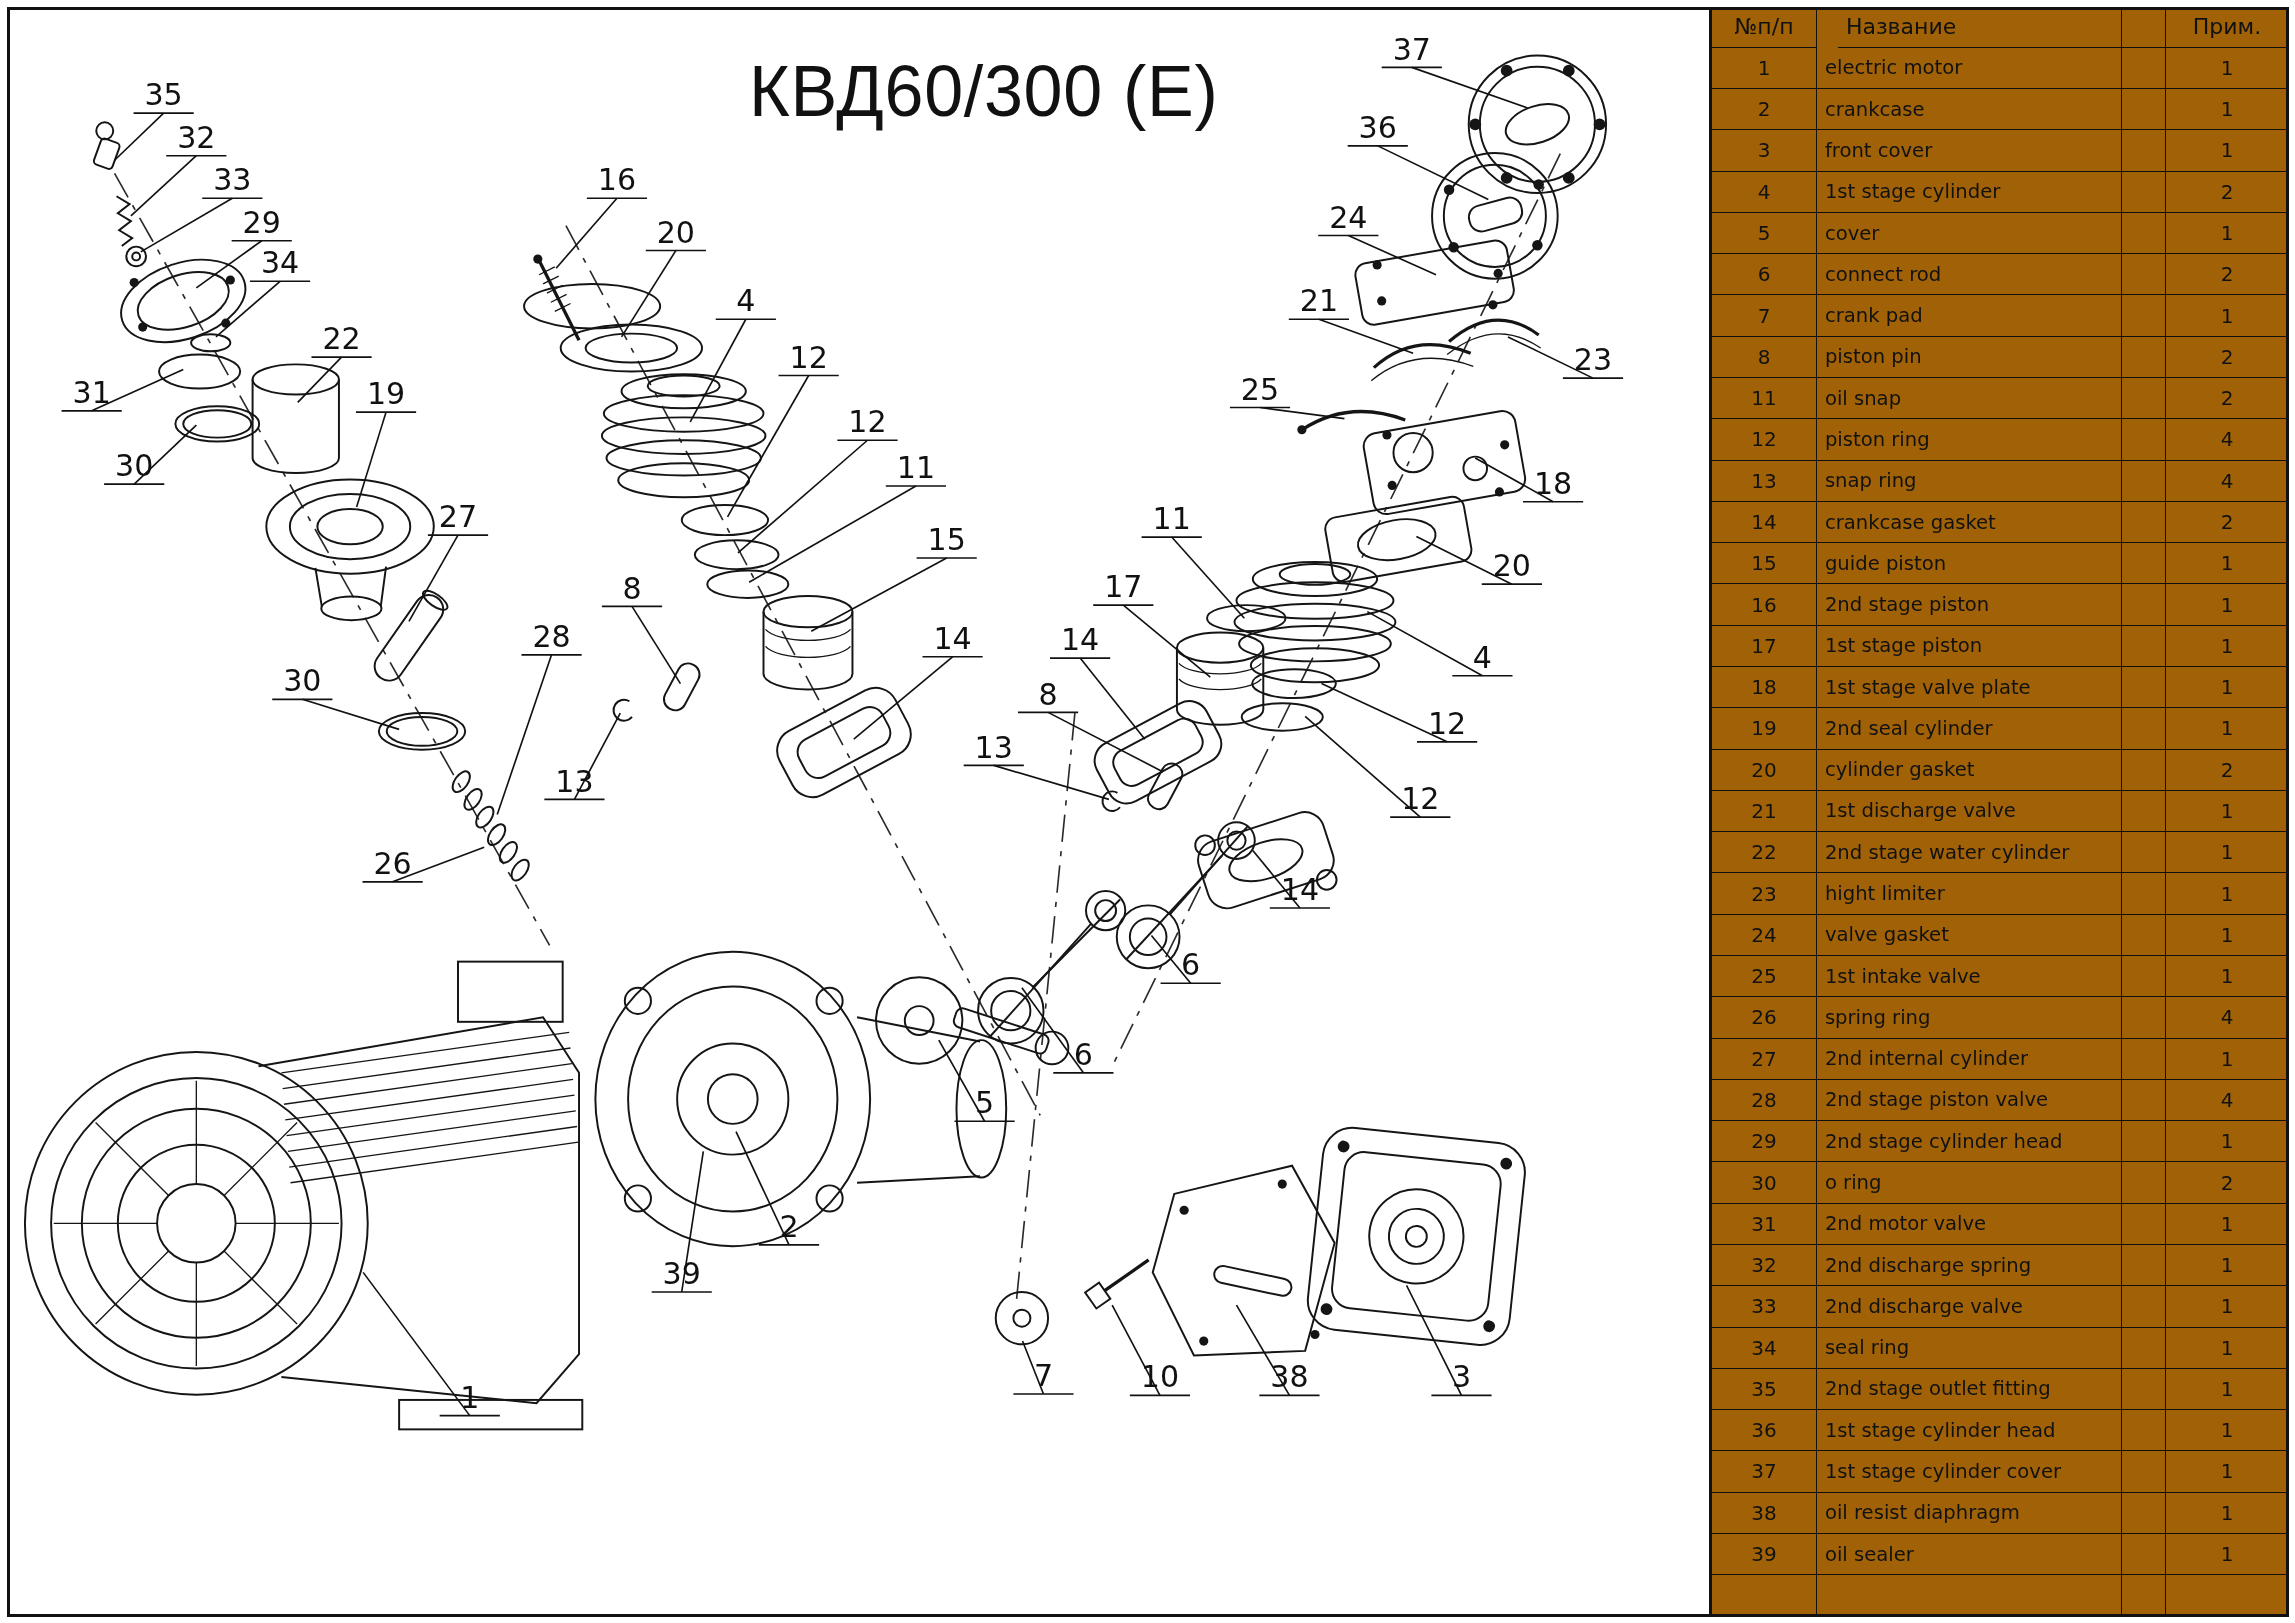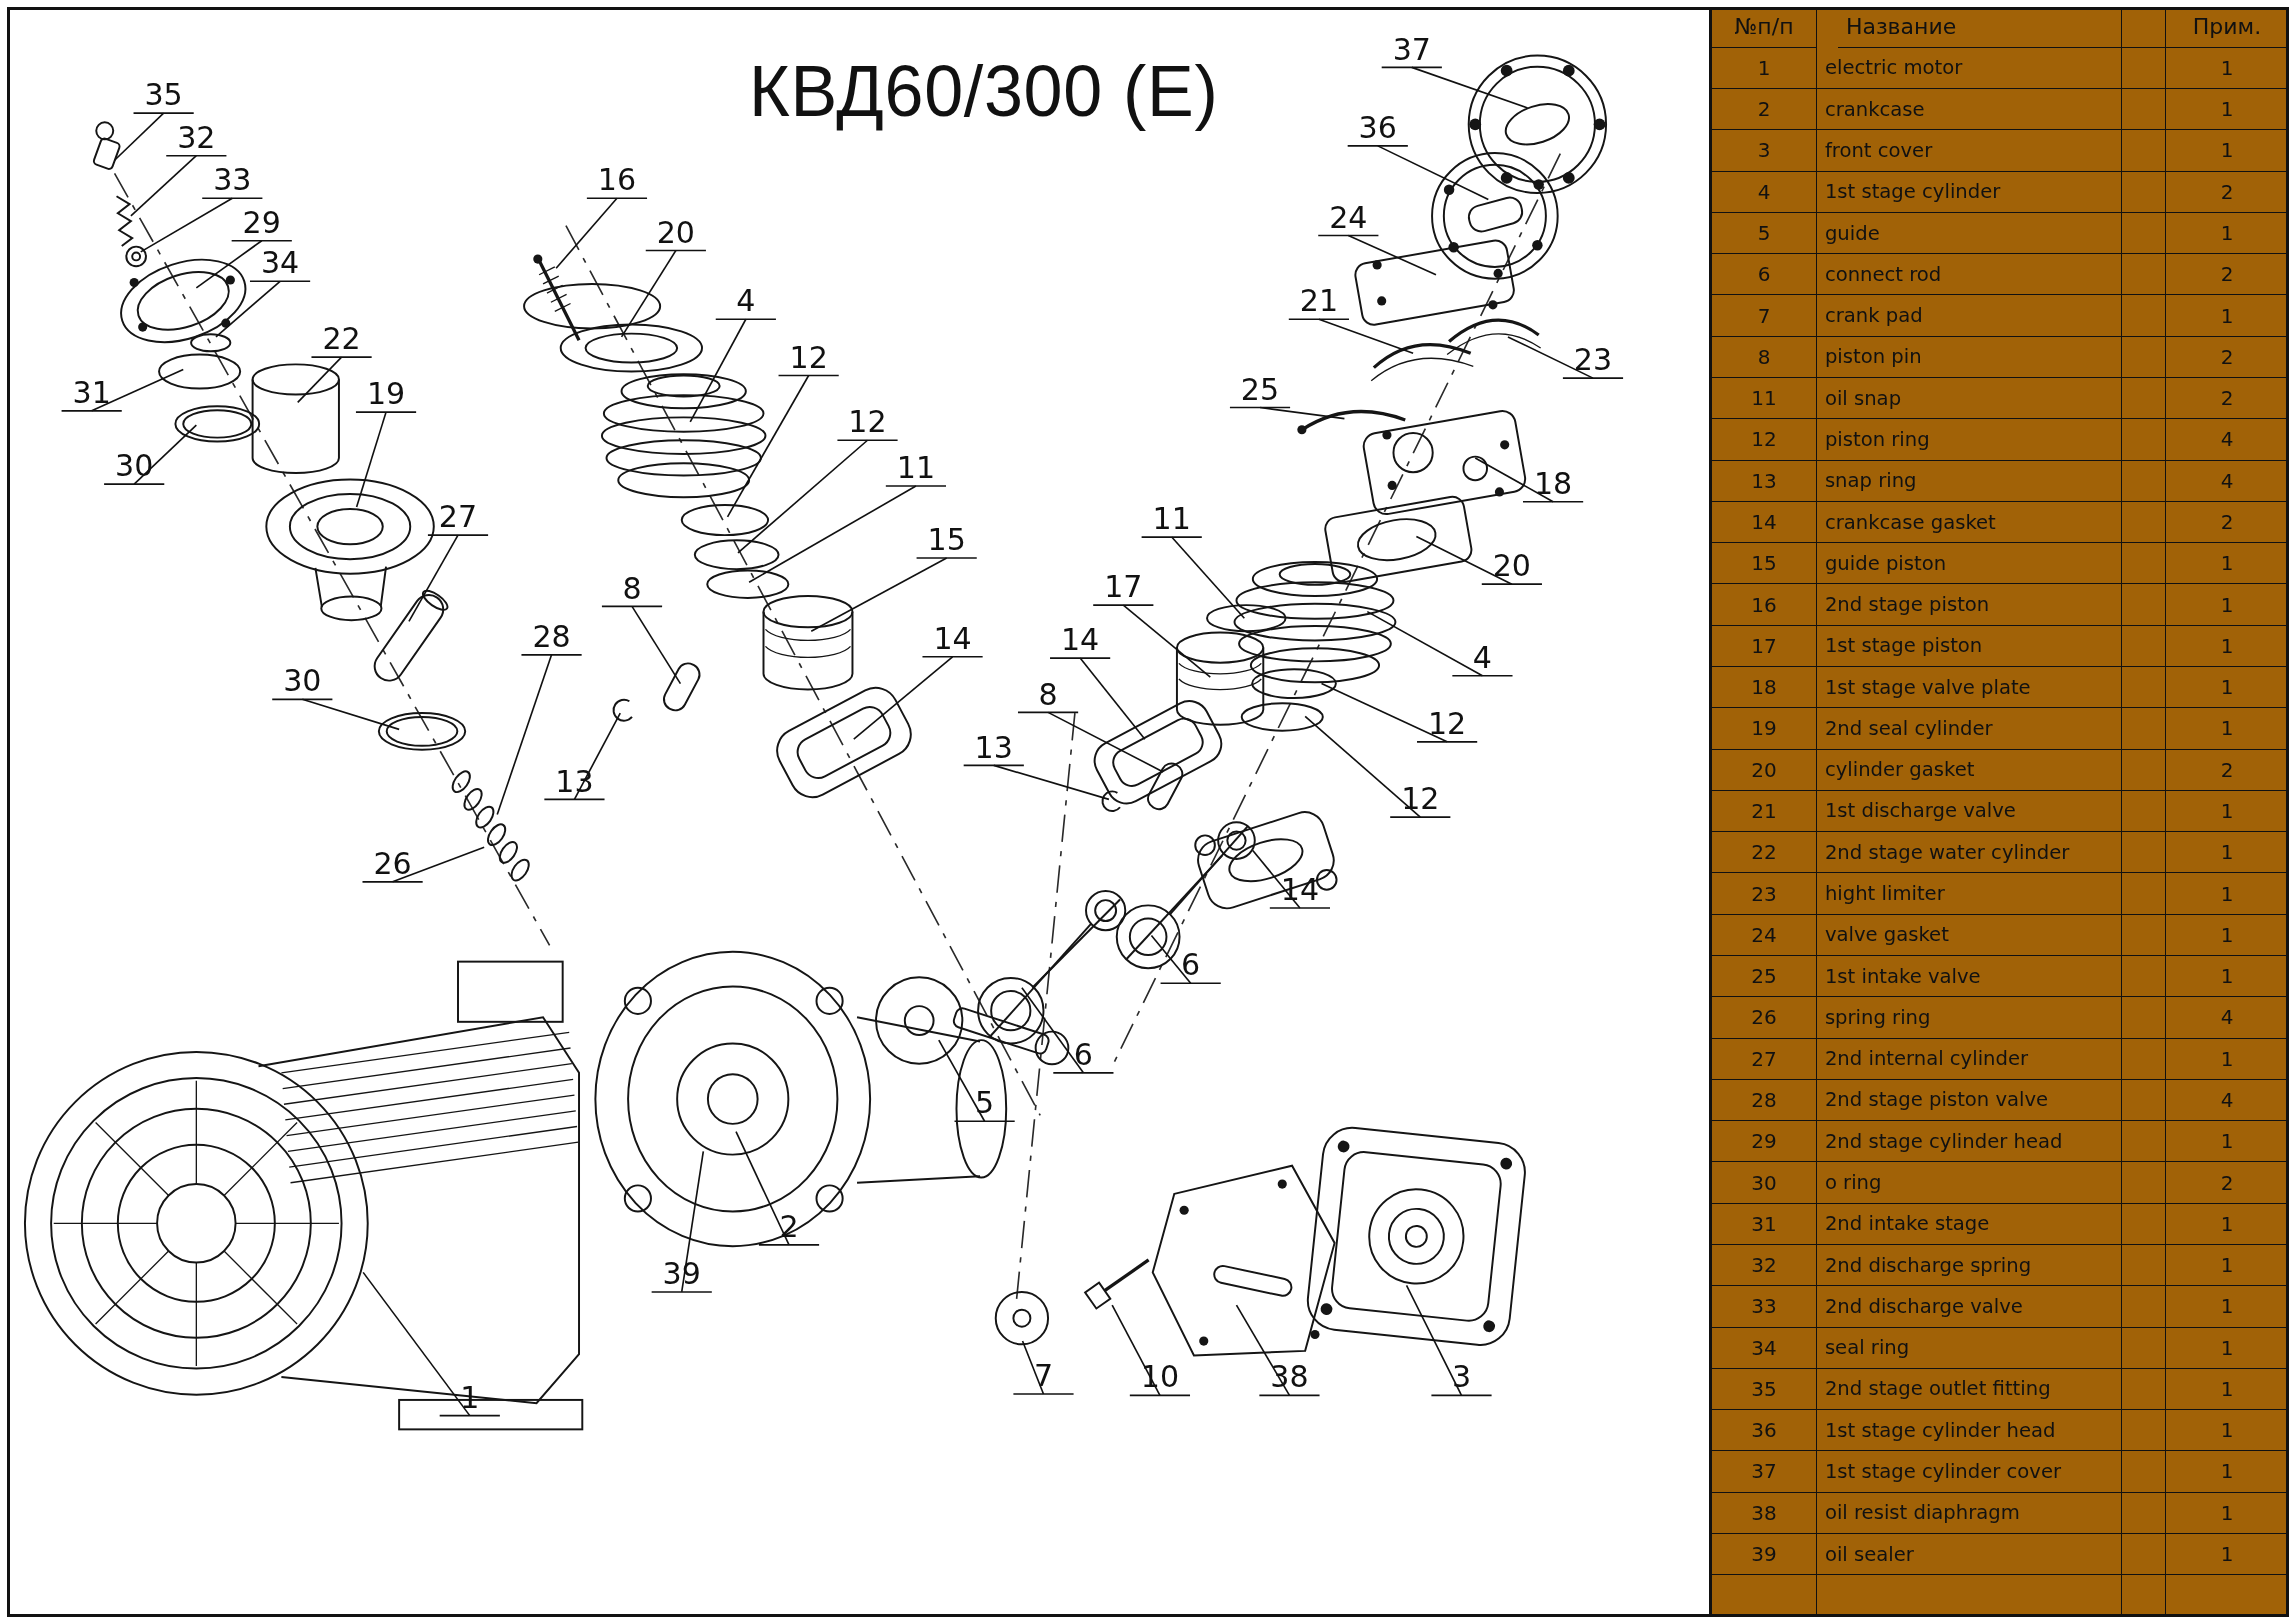--- a/index.html
+++ b/index.html
@@ -637,21 +637,21 @@
         <div class="cell qty">1</div>
       </div>
       <div class="trow">
         <div class="cell num">4</div>
         <div class="cell name">1st stage cylinder</div>
         <div class="cell extra"></div>
         <div class="cell qty">2</div>
       </div>
       <div class="trow">
         <div class="cell num">5</div>
-        <div class="cell name">guide</div>
+        <div class="cell name">cover</div>
         <div class="cell extra"></div>
         <div class="cell qty">1</div>
       </div>
       <div class="trow">
         <div class="cell num">6</div>
         <div class="cell name">connect rod</div>
         <div class="cell extra"></div>
         <div class="cell qty">2</div>
       </div>
       <div class="trow">
@@ -781,21 +781,21 @@
         <div class="cell qty">1</div>
       </div>
       <div class="trow">
         <div class="cell num">30</div>
         <div class="cell name">o ring</div>
         <div class="cell extra"></div>
         <div class="cell qty">2</div>
       </div>
       <div class="trow">
         <div class="cell num">31</div>
-        <div class="cell name">2nd intake stage</div>
+        <div class="cell name">2nd motor valve</div>
         <div class="cell extra"></div>
         <div class="cell qty">1</div>
       </div>
       <div class="trow">
         <div class="cell num">32</div>
         <div class="cell name">2nd discharge spring</div>
         <div class="cell extra"></div>
         <div class="cell qty">1</div>
       </div>
       <div class="trow">

